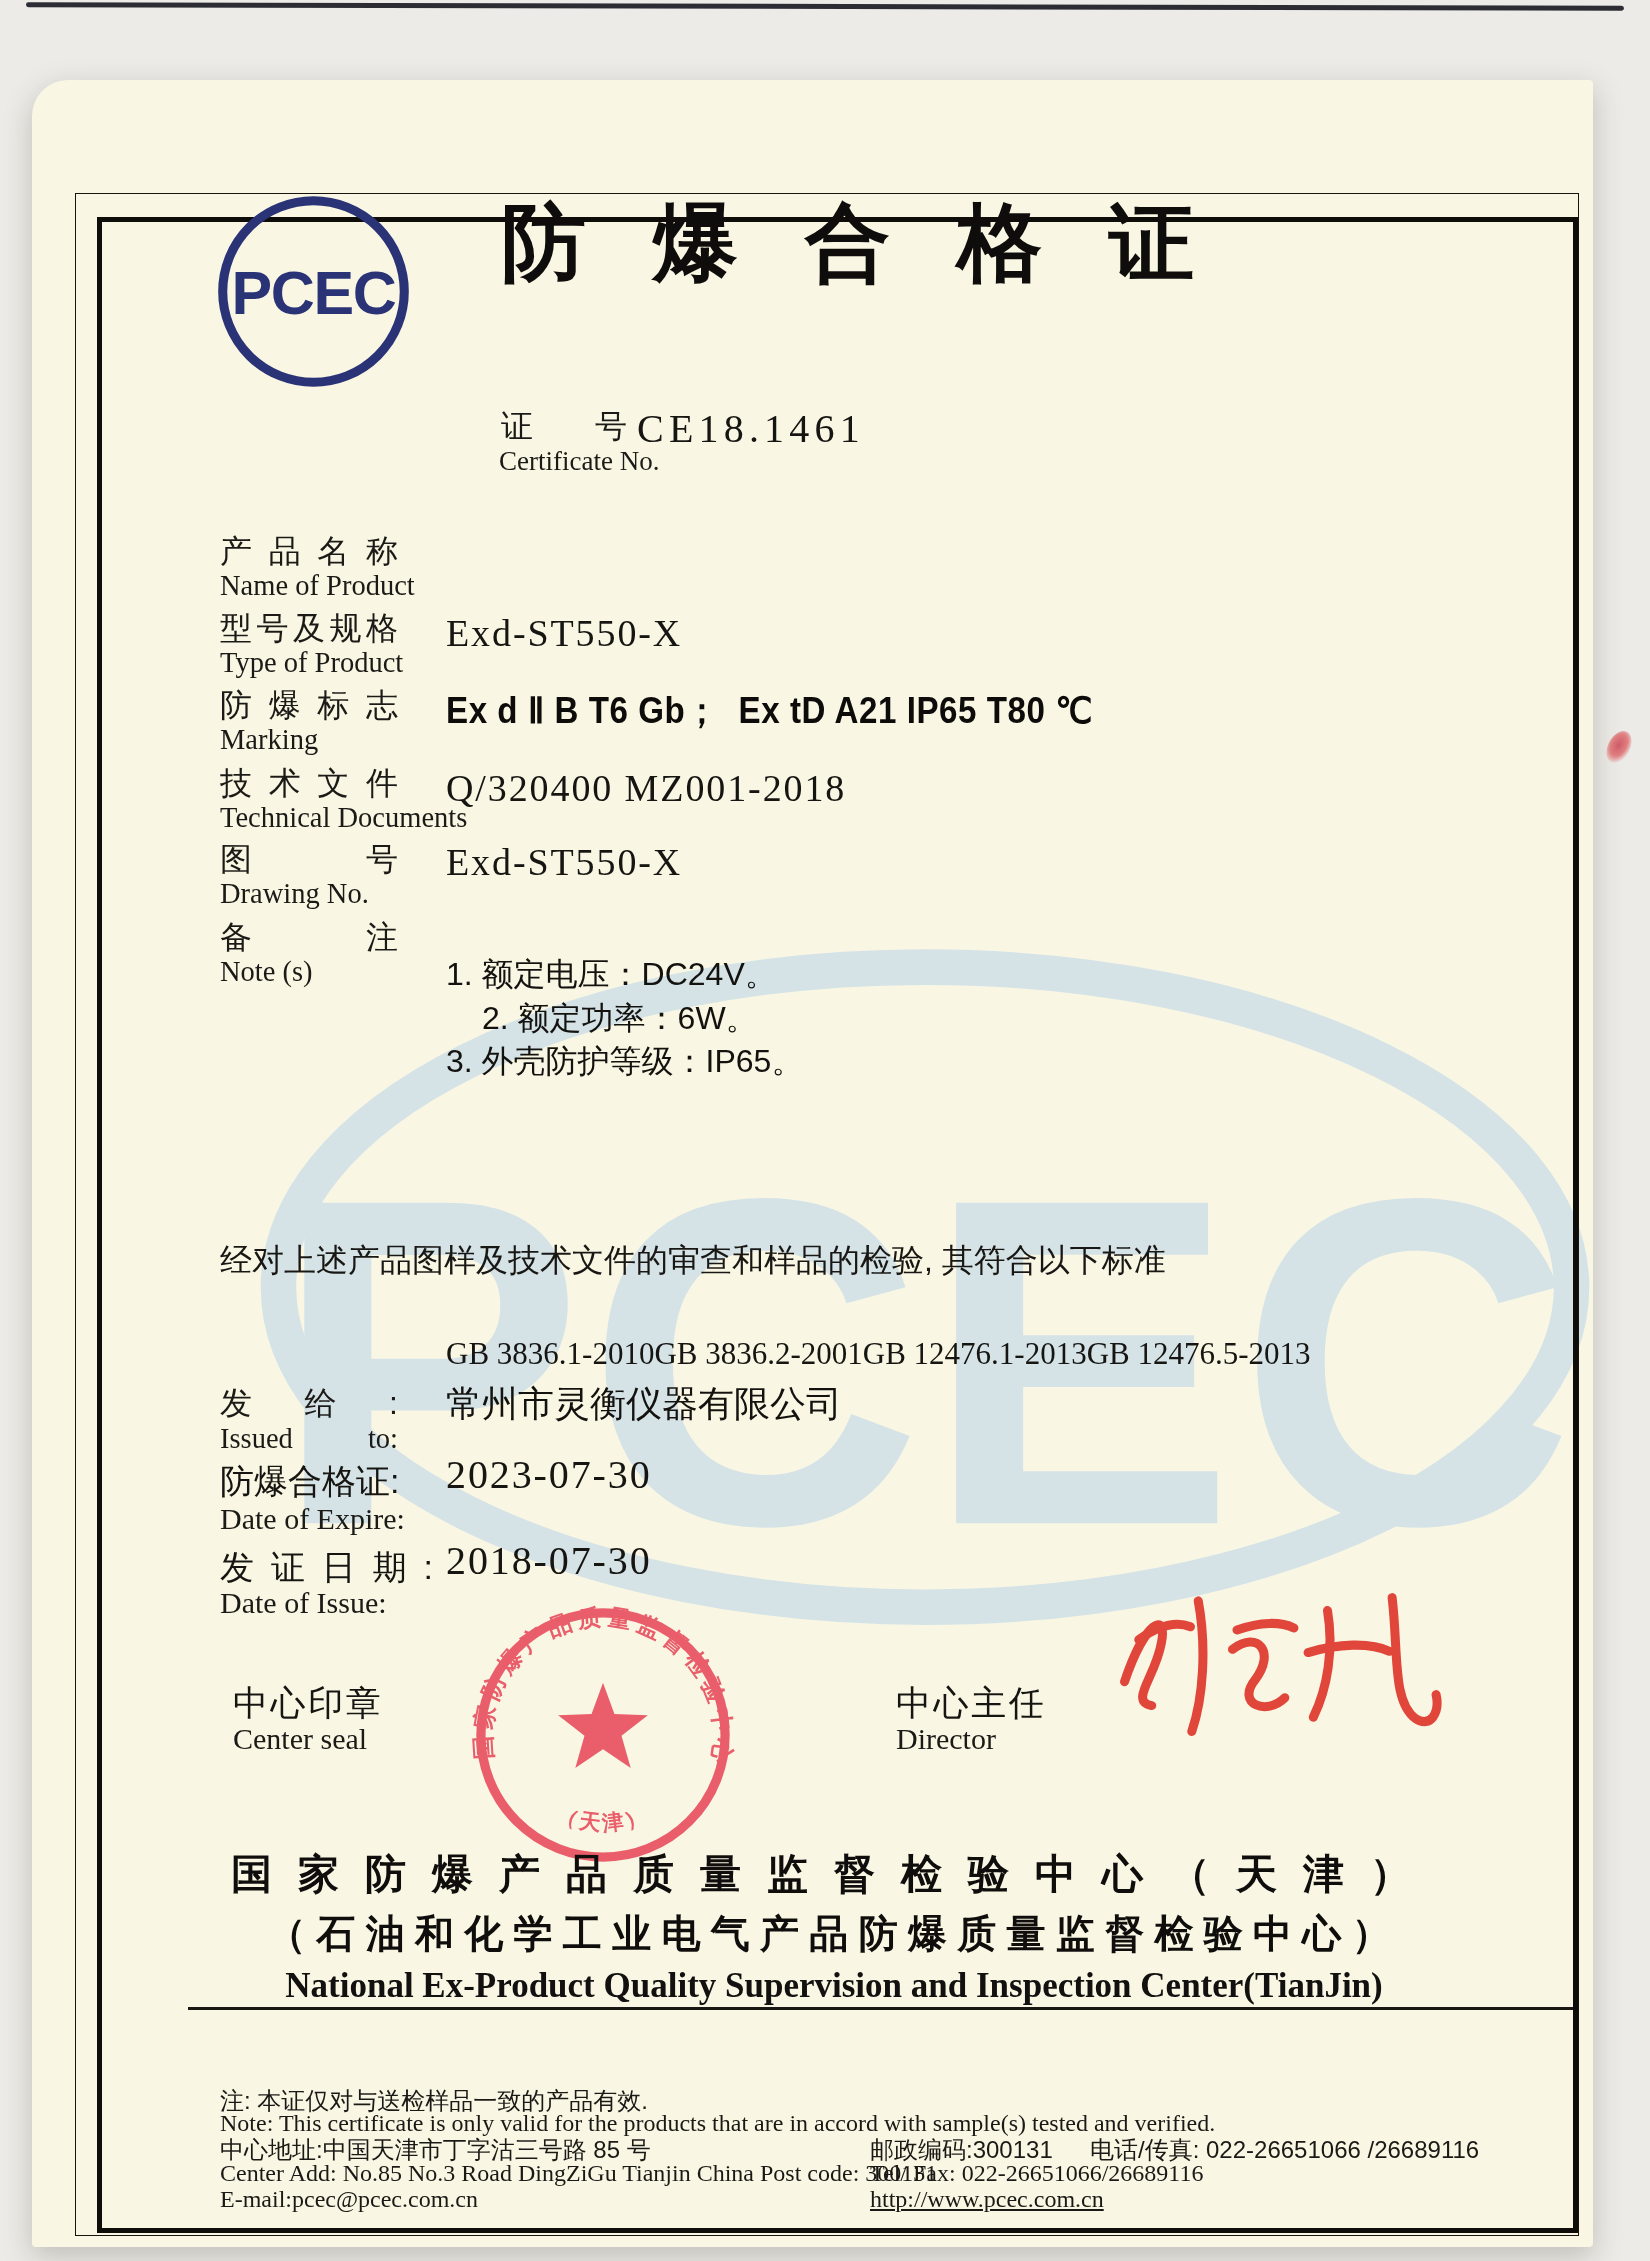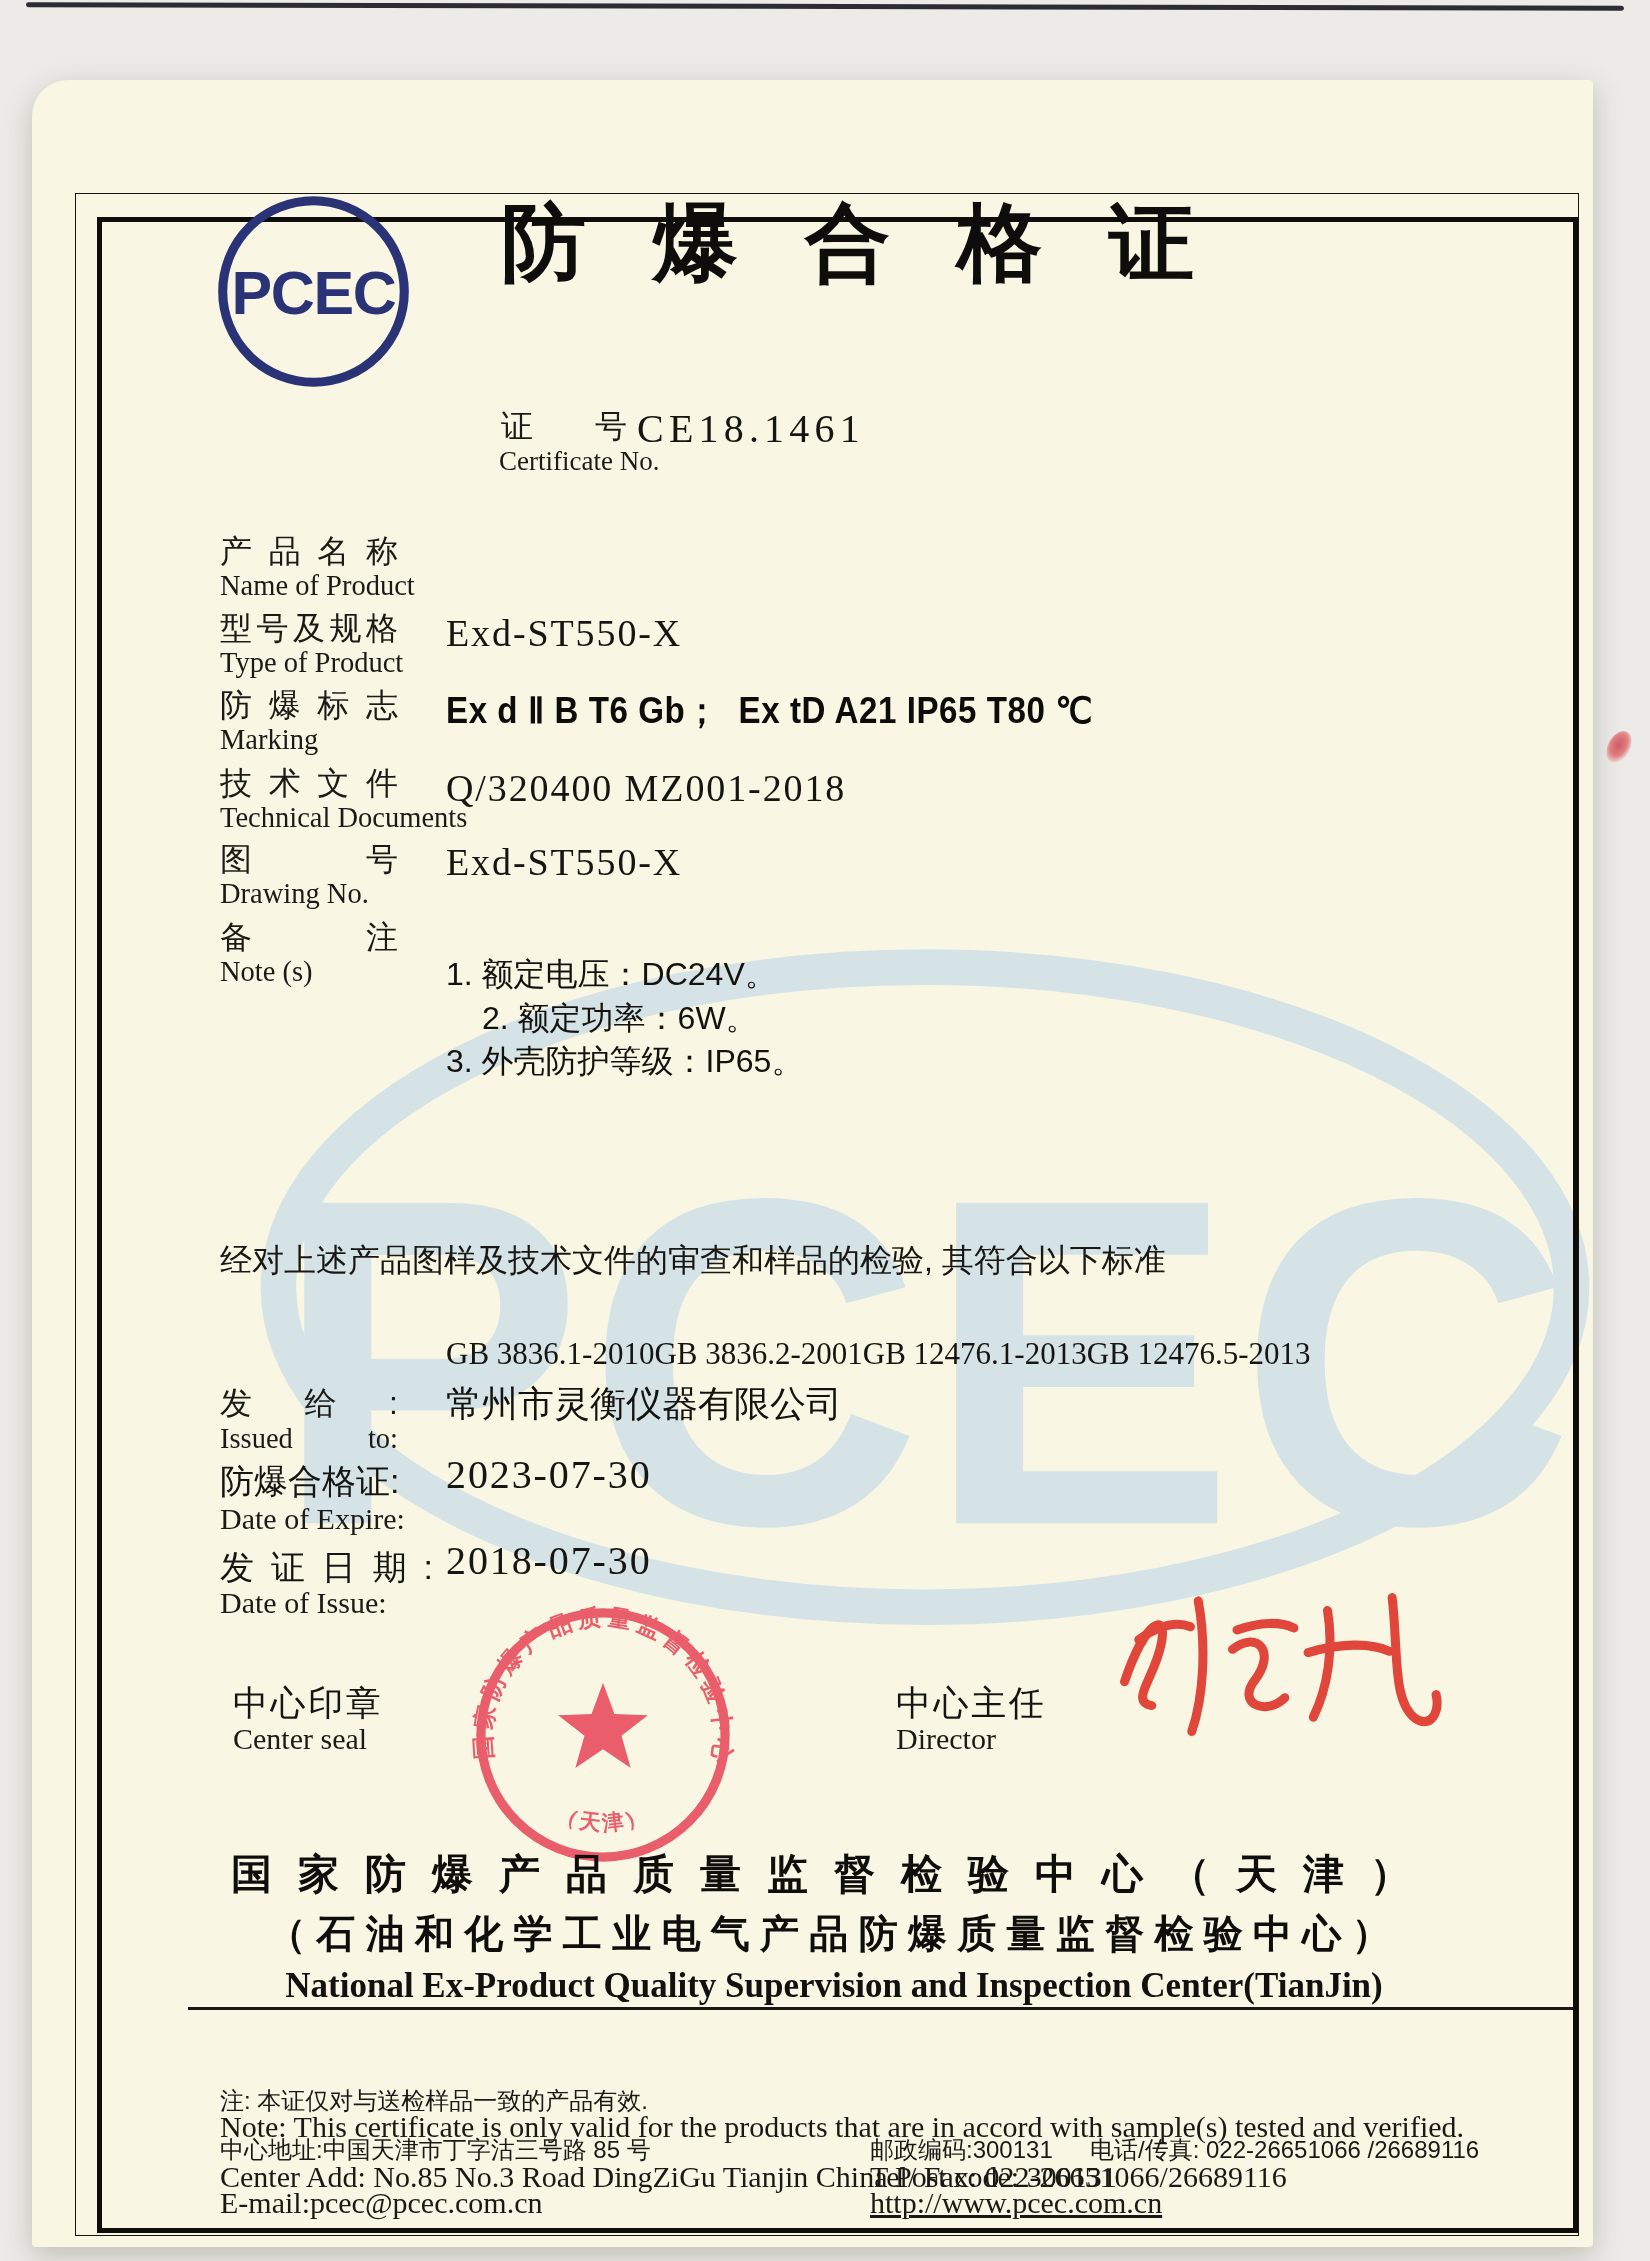--- a/index.html
+++ b/index.html
@@ -33,21 +33,21 @@
              font-family:"Liberation Serif",serif;font-size:31px;white-space:nowrap;}
   .just{text-align:justify;text-align-last:justify;}
   .name1{left:103px;width:1462px;text-align:center;font-size:41px;font-weight:900;
          letter-spacing:26px;white-space:nowrap;color:#0f0e0c;}
   .name2{left:103px;width:1462px;text-align:center;font-size:39px;font-weight:900;
          letter-spacing:10.3px;white-space:nowrap;color:#0f0e0c;}
   .name-en{left:103px;width:1462px;text-align:center;font-size:35px;font-weight:700;
            font-family:"Liberation Serif",serif;white-space:nowrap;color:#121110;}
   .rule{left:188px;top:2007px;width:1385px;height:2.6px;background:#1a1815;}
   .foot-zh{font-size:24px;white-space:nowrap;color:#1b1915;}
-  .foot-en{font-size:30px;font-family:"Liberation Serif",serif;white-space:nowrap;color:#1b1915;}
+  .foot-en{font-size:24px;font-family:"Liberation Serif",serif;white-space:nowrap;color:#1b1915;}
   .watermark{opacity:.55;}
   .seal{mix-blend-mode:multiply;opacity:.9;}
   .smudge{left:1608px;top:730px;width:22px;height:34px;border-radius:50%;
           background:radial-gradient(ellipse at 45% 45%, #c5374a 0%, #d66 45%, rgba(214,102,102,0) 75%);
           transform:rotate(28deg);opacity:.8;}
 </style>
 </head>
 <body>
 
 <div class="page">

